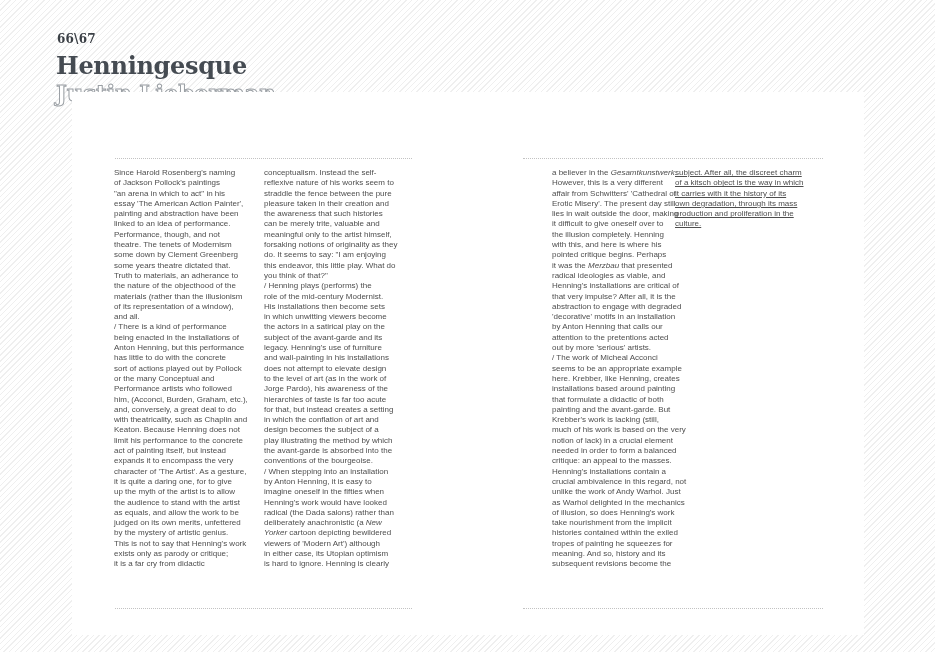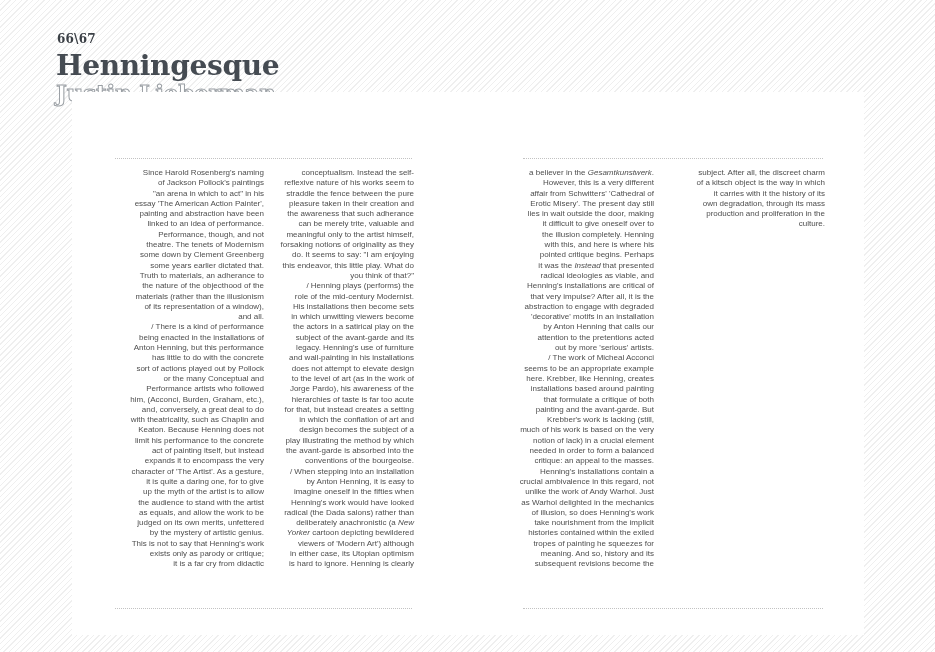--- a/index.html
+++ b/index.html
@@ -24,21 +24,21 @@
       font-size: 12px;
       color: #3a3f45;
       letter-spacing: 0.2px;
     }
     .title {
       position: absolute;
       left: 56px;
       top: 52px;
       font-family: "DejaVu Serif", serif;
       font-weight: bold;
-      font-size: 28px;
+      font-size: 24px;
       line-height: 28px;
       color: #454b52;
       margin: 0;
       letter-spacing: -0.3px;
     }
     .author {
       position: absolute;
       left: 56px;
       top: 79px;
       font-family: "DejaVu Serif", serif;
@@ -69,30 +69,29 @@
     .rule.rb { left: 523px; width: 300px; top: 608px; }
     .col {
       position: absolute;
       top: 168px;
       width: 150px;
       font-family: "Liberation Sans", sans-serif;
       font-size: 8px;
       line-height: 10.3px;
       color: #4e4e4e;
       white-space: nowrap;
-      text-align: right;
     }
     .col .ln {
       display: block;
       height: 10.3px;
     }
     .c1 { left: 114px; }
     .c2 { left: 264px; }
-    .c3 { left: 504px; }
-    .c4 { left: 675px; }
+    .c3 { left: 552px; }
+    .c4 { left: 675px; text-decoration: underline; }
     em { font-style: italic; }
   </style>
 </head>
 <body>
 
 <div class="folio">66\67</div>
 <h1 class="title">Henningesque</h1>
 <h2 class="author">Justin Lieberman</h2>
 
 <div class="panel"></div>
@@ -105,21 +104,21 @@
 <div class="col c1">
     <span class="ln">Since Harold Rosenberg's naming</span>
     <span class="ln">of Jackson Pollock's paintings</span>
     <span class="ln">"an arena in which to act" in his</span>
     <span class="ln">essay 'The American Action Painter',</span>
     <span class="ln">painting and abstraction have been</span>
     <span class="ln">linked to an idea of performance.</span>
     <span class="ln">Performance, though, and not</span>
     <span class="ln">theatre. The tenets of Modernism</span>
     <span class="ln">some down by Clement Greenberg</span>
-    <span class="ln">some years earlier dictated that.</span>
+    <span class="ln">some years theatre dictated that.</span>
     <span class="ln">Truth to materials, an adherance to</span>
     <span class="ln">the nature of the objecthood of the</span>
     <span class="ln">materials (rather than the illusionism</span>
     <span class="ln">of its representation of a window),</span>
     <span class="ln">and all.</span>
     <span class="ln">/    There is a kind of performance</span>
     <span class="ln">being enacted in the installations of</span>
     <span class="ln">Anton Henning, but this performance</span>
     <span class="ln">has little to do with the concrete</span>
     <span class="ln">sort of actions played out by Pollock</span>
@@ -141,21 +140,21 @@
     <span class="ln">by the mystery of artistic genius.</span>
     <span class="ln">This is not to say that Henning's work</span>
     <span class="ln">exists only as parody or critique;</span>
     <span class="ln">it is a far cry from didactic</span>
   </div>
 <div class="col c2">
     <span class="ln">conceptualism. Instead the self-</span>
     <span class="ln">reflexive nature of his works seem to</span>
     <span class="ln">straddle the fence between the pure</span>
     <span class="ln">pleasure taken in their creation and</span>
-    <span class="ln">the awareness that such adherance</span>
+    <span class="ln">the awareness that such histories</span>
     <span class="ln">can be merely trite, valuable and</span>
     <span class="ln">meaningful only to the artist himself,</span>
     <span class="ln">forsaking notions of originality as they</span>
     <span class="ln">do. It seems to say: "I am enjoying</span>
     <span class="ln">this endeavor, this little play. What do</span>
     <span class="ln">you think of that?"</span>
     <span class="ln">/    Henning plays (performs) the</span>
     <span class="ln">role of the mid-century Modernist.</span>
     <span class="ln">His installations then become sets</span>
     <span class="ln">in which unwitting viewers become</span>
@@ -187,34 +186,34 @@
 <div class="col c3">
     <span class="ln">a believer in the <em>Gesamtkunstwerk</em>.</span>
     <span class="ln">However, this is a very different</span>
     <span class="ln">affair from Schwitters' 'Cathedral of</span>
     <span class="ln">Erotic Misery'. The present day still</span>
     <span class="ln">lies in wait outside the door, making</span>
     <span class="ln">it difficult to give oneself over to</span>
     <span class="ln">the illusion completely. Henning</span>
     <span class="ln">with this, and here is where his</span>
     <span class="ln">pointed critique begins. Perhaps</span>
-    <span class="ln">it was the <em>Instead</em> that presented</span>
+    <span class="ln">it was the <em>Merzbau</em> that presented</span>
     <span class="ln">radical ideologies as viable, and</span>
     <span class="ln">Henning's installations are critical of</span>
     <span class="ln">that very impulse? After all, it is the</span>
     <span class="ln">abstraction to engage with degraded</span>
     <span class="ln">'decorative' motifs in an installation</span>
     <span class="ln">by Anton Henning that calls our</span>
     <span class="ln">attention to the pretentions acted</span>
     <span class="ln">out by more 'serious' artists.</span>
     <span class="ln">/    The work of Micheal Acconci</span>
     <span class="ln">seems to be an appropriate example</span>
     <span class="ln">here. Krebber, like Henning, creates</span>
     <span class="ln">installations based around painting</span>
-    <span class="ln">that formulate a critique of both</span>
+    <span class="ln">that formulate a didactic of both</span>
     <span class="ln">painting and the avant-garde. But</span>
     <span class="ln">Krebber's work is lacking (still,</span>
     <span class="ln">much of his work is based on the very</span>
     <span class="ln">notion of lack) in a crucial element</span>
     <span class="ln">needed in order to form a balanced</span>
     <span class="ln">critique: an appeal to the masses.</span>
     <span class="ln">Henning's installations contain a</span>
     <span class="ln">crucial ambivalence in this regard, not</span>
     <span class="ln">unlike the work of Andy Warhol. Just</span>
     <span class="ln">as Warhol delighted in the mechanics</span>

